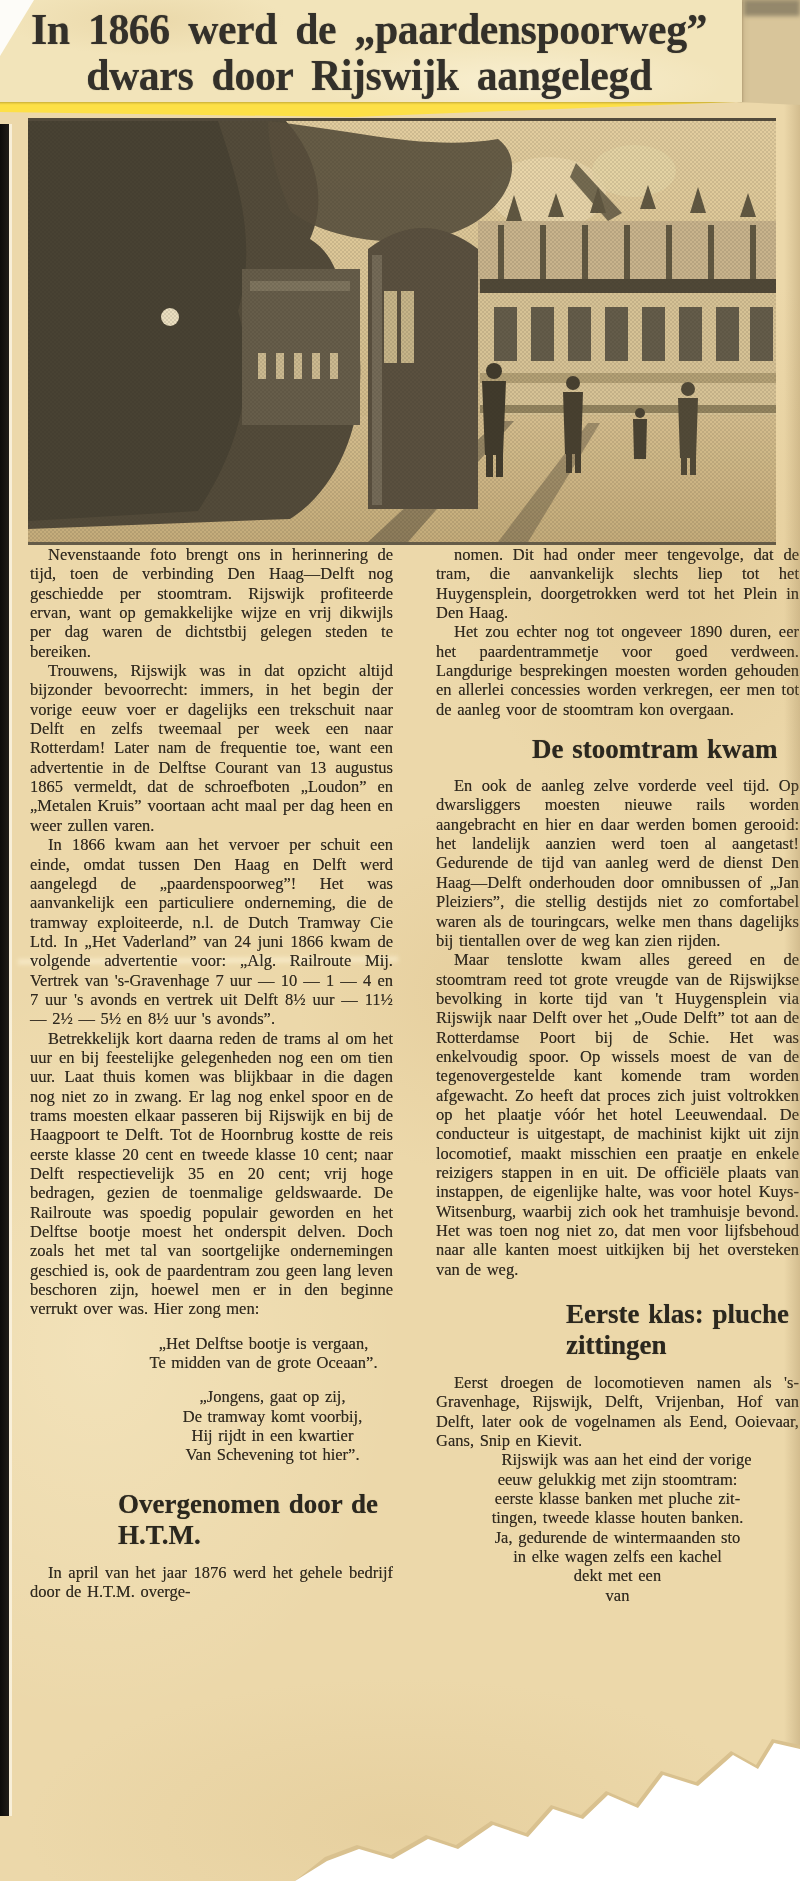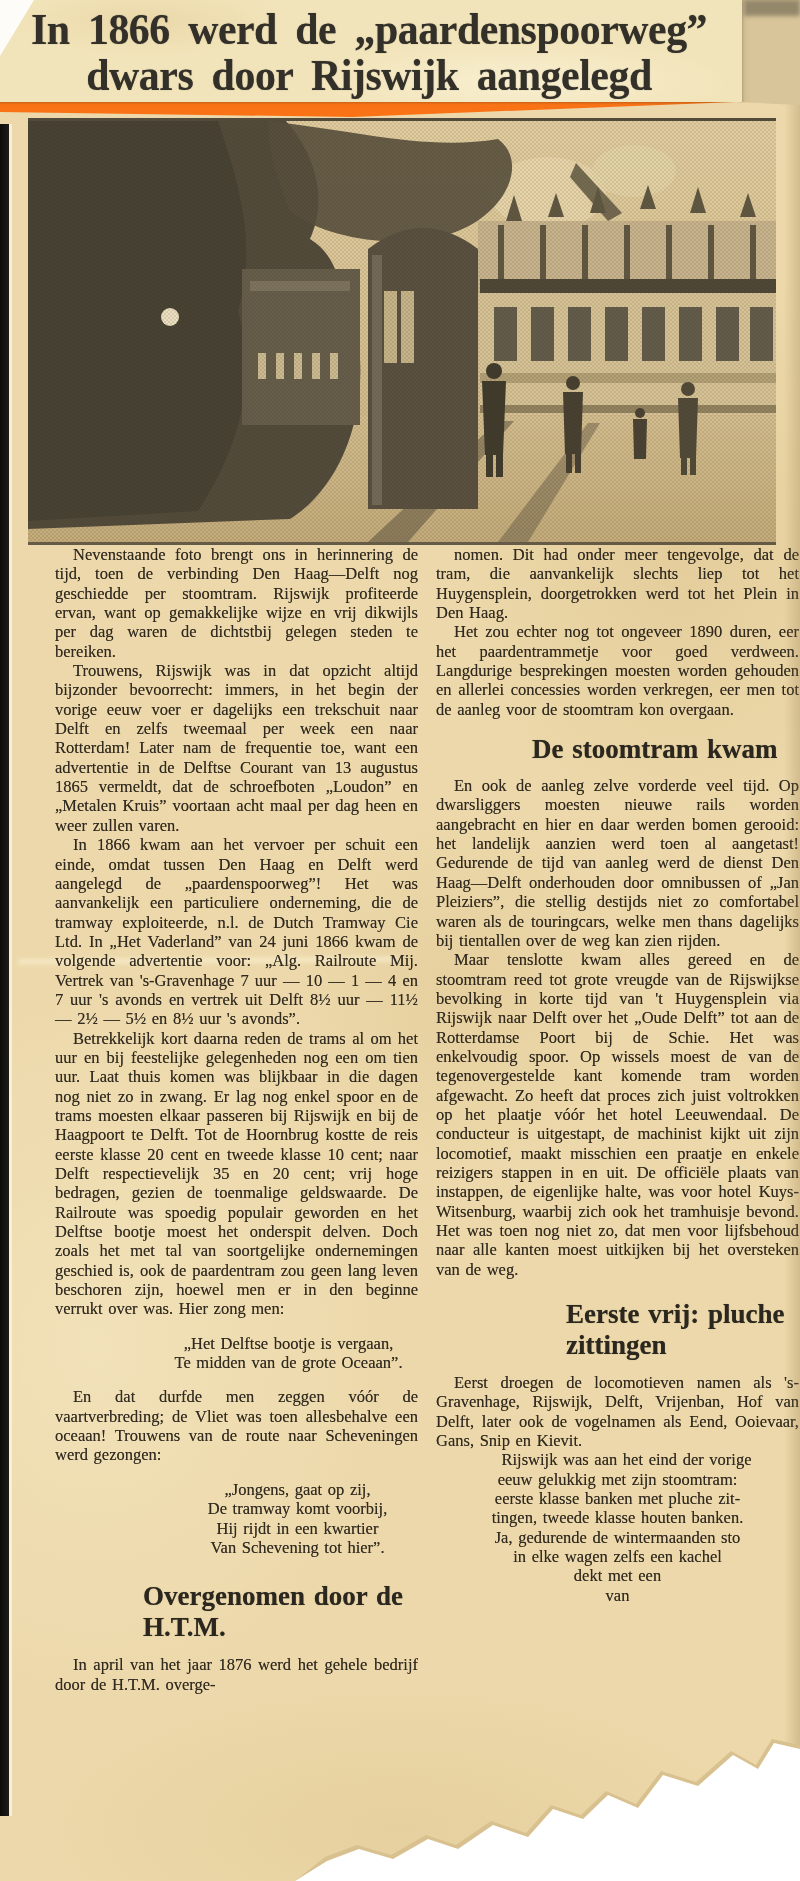--- a/index.html
+++ b/index.html
@@ -1,18 +1,18 @@
 <!DOCTYPE html>
 <html><head>
 <meta charset="utf-8">
 <style>
   html,body{margin:0;padding:0;background:#ffffff;}
   #stage{
     position:relative;width:800px;height:1881px;overflow:hidden;
-    background:#f97316;
+    background:#fde047;
     font-family:"Liberation Serif", serif;
   }
   
   .backing-right-top{
     position:absolute;left:738px;top:0;width:62px;height:110px;
     background:#d8c59a;
     box-shadow:inset 6px 0 8px -4px rgba(90,70,40,.45);
   }
   .scan-smudge{
     position:absolute;left:744px;top:0;width:56px;height:16px;
@@ -77,21 +77,21 @@
   }
   
   .col{
     position:absolute;top:445px;width:363px;
     font-size:16.5px;line-height:19.35px;
     color:rgba(44,38,28,.95);
     text-align:justify;
     word-spacing:1.5px;
     text-shadow:0 0 .5px rgba(44,38,28,.6);
   }
-  .col-left{left:30px;margin-left:25px;}
+  .col-left{left:30px;}
   .col-right{left:436px;}
   .col p{margin:0;text-indent:18px;}
   .verse{
     white-space:pre-line;text-align:center;text-indent:0 !important;
     margin:15px 0 15px 0 !important;
   }
   .verse-1{padding-left:104px;}
   .verse-2{padding-left:122px;}
   .section-heading{
     font-weight:bold;font-size:27px;line-height:31px;
@@ -233,36 +233,35 @@
 
     <div class="crease"></div>
 
     <div class="col col-left">
       <p>Nevenstaande foto brengt ons in herinnering de tijd, toen de verbinding Den Haag—Delft nog geschiedde per stoomtram. Rijswijk profiteerde ervan, want op gemakkelijke wijze en vrij dikwijls per dag waren de dichtstbij gelegen steden te bereiken.</p>
       <p>Trouwens, Rijswijk was in dat opzicht altijd bijzonder bevoorrecht: immers, in het begin der vorige eeuw voer er dagelijks een trekschuit naar Delft en zelfs tweemaal per week een naar Rotterdam! Later nam de frequentie toe, want een advertentie in de Delftse Courant van 13 augustus 1865 vermeldt, dat de schroefboten „Loudon” en „Metalen Kruis” voortaan acht maal per dag heen en weer zullen varen.</p>
       <p>In 1866 kwam aan het vervoer per schuit een einde, omdat tussen Den Haag en Delft werd aangelegd de „paardenspoorweg”! Het was aanvankelijk een particuliere onderneming, die de tramway exploiteerde, n.l. de Dutch Tramway Cie Ltd. In „Het Vaderland” van 24 juni 1866 kwam de volgende advertentie voor: „Alg. Railroute Mij. Vertrek van 's-Gravenhage 7 uur — 10 — 1 — 4 en 7 uur 's avonds en vertrek uit Delft 8½ uur — 11½ — 2½ — 5½ en 8½ uur 's avonds”.</p>
       <p>Betrekkelijk kort daarna reden de trams al om het uur en bij feestelijke gelegenheden nog een om tien uur. Laat thuis komen was blijkbaar in die dagen nog niet zo in zwang. Er lag nog enkel spoor en de trams moesten elkaar passeren bij Rijswijk en bij de Haagpoort te Delft. Tot de Hoornbrug kostte de reis eerste klasse 20 cent en tweede klasse 10 cent; naar Delft respectievelijk 35 en 20 cent; vrij hoge bedragen, gezien de toenmalige geldswaarde. De Railroute was spoedig populair geworden en het Delftse bootje moest het onderspit delven. Doch zoals het met tal van soortgelijke ondernemingen geschied is, ook de paardentram zou geen lang leven beschoren zijn, hoewel men er in den beginne verrukt over was. Hier zong men:</p>
       <p class="verse verse-1">„Het Delftse bootje is vergaan,
 Te midden van de grote Oceaan”.</p>
-      <p>En dat durfde men zeggen vóór de vaartverbreding; de Vliet was toen allesbehalve een oceaan! Trouwens van de route naar Scheveningen werd gezongen:</p>
       <p class="verse verse-2">„Jongens, gaat op zij,
 De tramway komt voorbij,
 Hij rijdt in een kwartier
 Van Schevening tot hier”.</p>
       <p class="section-heading heading-htm">Overgenomen door de H.T.M.</p>
       <p>In april van het jaar 1876 werd het gehele bedrijf door de H.T.M. overge-</p>
     </div>
 
     <div class="col col-right">
       <p>nomen. Dit had onder meer tengevolge, dat de tram, die aanvankelijk slechts liep tot het Huygensplein, doorgetrokken werd tot het Plein in Den Haag.</p>
       <p>Het zou echter nog tot ongeveer 1890 duren, eer het paardentrammetje voor goed verdween. Langdurige besprekingen moesten worden gehouden en allerlei concessies worden verkregen, eer men tot de aanleg voor de stoomtram kon overgaan.</p>
       <p class="section-heading heading-stoomtram">De stoomtram kwam</p>
       <p>En ook de aanleg zelve vorderde veel tijd. Op dwarsliggers moesten nieuwe rails worden aangebracht en hier en daar werden bomen gerooid: het landelijk aanzien werd toen al aangetast! Gedurende de tijd van aanleg werd de dienst Den Haag—Delft onderhouden door omnibussen of „Jan Pleiziers”, die stellig destijds niet zo comfortabel waren als de touringcars, welke men thans dagelijks bij tientallen over de weg kan zien rijden.</p>
       <p>Maar tenslotte kwam alles gereed en de stoomtram reed tot grote vreugde van de Rijswijkse bevolking in korte tijd van 't Huygensplein via Rijswijk naar Delft over het „Oude Delft” tot aan de Rotterdamse Poort bij de Schie. Het was enkelvoudig spoor. Op wissels moest de van de tegenovergestelde kant komende tram worden afgewacht. Zo heeft dat proces zich juist voltrokken op het plaatje vóór het hotel Leeuwendaal. De conducteur is uitgestapt, de machinist kijkt uit zijn locomotief, maakt misschien een praatje en enkele reizigers stappen in en uit. De officiële plaats van instappen, de eigenlijke halte, was voor hotel Kuys-Witsenburg, waarbij zich ook het tramhuisje bevond. Het was toen nog niet zo, dat men voor lijfsbehoud naar alle kanten moest uitkijken bij het oversteken van de weg.</p>
-      <p class="section-heading heading-eersteklas">Eerste vrij: pluche zittingen</p>
+      <p class="section-heading heading-eersteklas">Eerste klas: pluche zittingen</p>
       <p>Eerst droegen de locomotieven namen als 's-Gravenhage, Rijswijk, Delft, Vrijenban, Hof van Delft, later ook de vogelnamen als Eend, Ooievaar, Gans, Snip en Kievit.</p>
       <p class="torn-lines">Rijswijk was aan het eind der vorige
 eeuw gelukkig met zijn stoomtram:
 eerste klasse banken met pluche zit-
 tingen, tweede klasse houten banken.
 Ja, gedurende de wintermaanden sto
 in elke wagen zelfs een kachel
 dekt met een
 van</p>
     </div>

